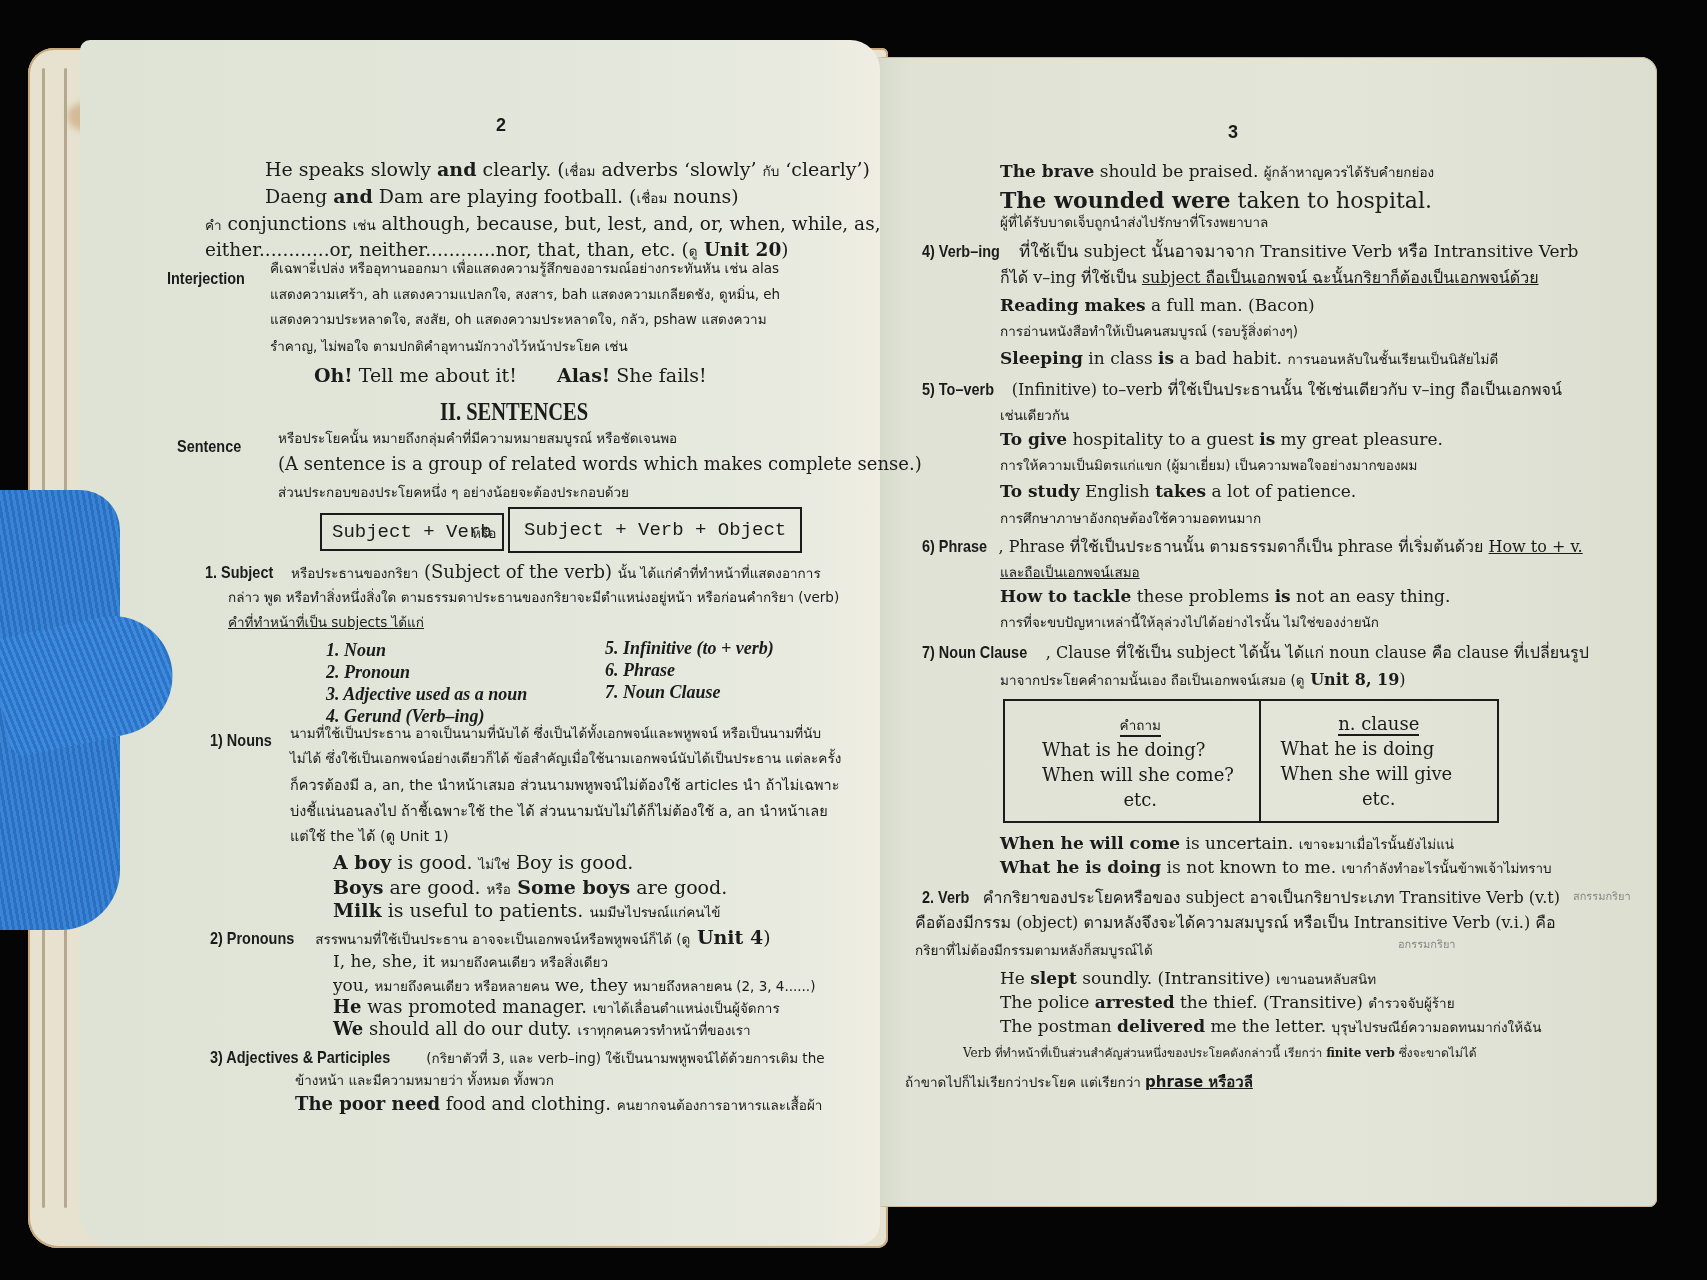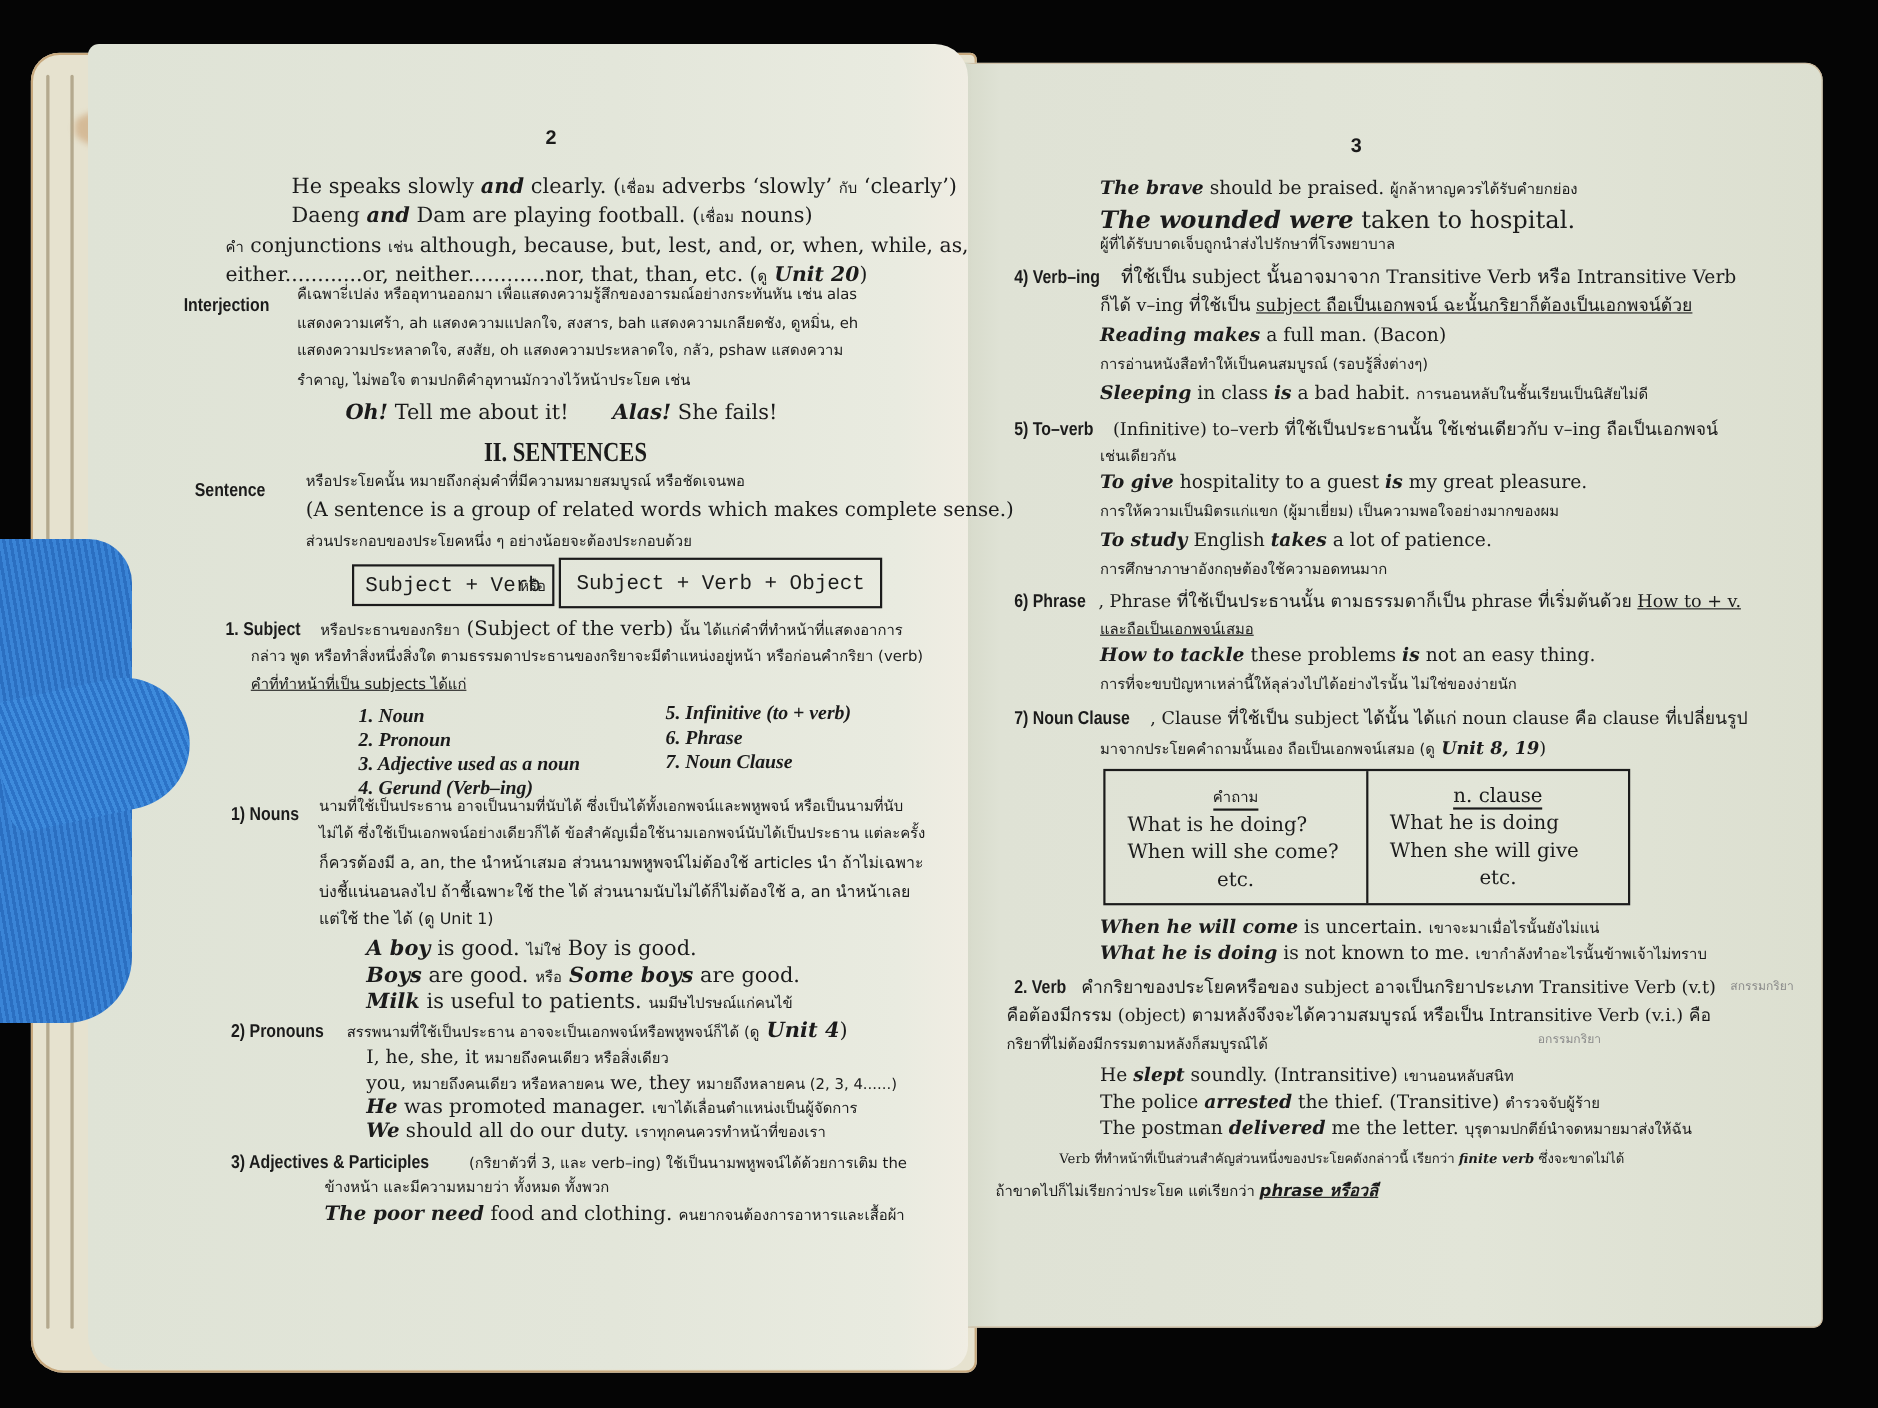--- a/index.html
+++ b/index.html
@@ -34,26 +34,26 @@
   .glove-finger {
     position:absolute; left:0; top:640px; width:175px; height:120px;
     background:repeating-linear-gradient(80deg,#2c73c7 0 3px,#3e8bdc 3px 6px);
     border-radius:20px 70px 70px 20px; transform:rotate(-12deg); transform-origin:left center;
   }
 
   .pnum { position:absolute; font-family:"Liberation Sans", sans-serif; font-weight:bold; font-size:18px; }
   .txt { position:absolute; white-space:nowrap; font-size:19px; line-height:1; }
   .th { font-family:"DejaVu Sans", sans-serif; font-size:13.5px; }
   .lbl { font-family:"Liberation Sans", sans-serif; font-weight:bold; font-size:17px; transform:scaleX(.85); transform-origin:left; display:inline-block; }
-  .bi { font-weight:bold; font-style:italic; }
+  .bi { font-weight:bold; }
   .u { text-decoration:underline;text-align:right; }
   .heading { position:absolute; font-family:"Liberation Serif", serif; font-weight:bold; font-size:25px; transform:scaleX(.82); transform-origin:left; }
   .box { position:absolute; border:2px solid #1b1b1b; padding:6px 10px; font-size:19px; white-space:nowrap;font-family:Liberation Mono, monospace; }
   .list-item { position:absolute; font-family:"Liberation Serif", serif; font-weight:bold; font-style:italic; font-size:18px; white-space:nowrap; }
-  .table { position:absolute; left:1003px; top:699px; width:475px; height:120px; border:2px solid #1b1b1b; display:flex; }
+  .table { position:absolute; left:1003px; top:699px; width:475px; height:120px; border:2px solid #1b1b1b; display:flex;padding-left:17px; }
   .col { flex:1; position:relative; text-align:center; font-size:18px; line-height:25px; padding-top:10px; }
   .col + .col { border-left:2px solid #1b1b1b; }
   .col .h { display:inline-block; border-bottom:2px solid #1b1b1b; line-height:20px; }
   .col .r { text-align:left; padding-left:20px; }
   .col .c { text-align:center; }
   .pencil { position:absolute; font-family:"DejaVu Sans", sans-serif; font-size:11px; color:#8a8a8a; }
 </style>
 </head>
 <body>
 
@@ -170,19 +170,19 @@
 <div class="txt" style="left:1000px;top:859px;font-size:17px"><span class="bi">What he is doing</span><span> is not known to me.  </span><span class="th">เขากำลังทำอะไรนั้นข้าพเจ้าไม่ทราบ</span></div>
 
 <div class="txt" style="left:922px;top:889px;font-size:16px"><span class="lbl">2. Verb</span><span> คำกริยาของประโยคหรือของ   subject   อาจเป็นกริยาประเภท   Transitive  Verb  (v.t)</span></div>
 <div class="pencil" style="left:1573px;top:887px">สกรรมกริยา</div>
 <div class="txt" style="left:915px;top:915px;font-size:16px">คือต้องมีกรรม (object) ตามหลังจึงจะได้ความสมบูรณ์  หรือเป็น Intransitive  Verb  (v.i.)  คือ</div>
 <div class="pencil" style="left:1398px;top:935px">อกรรมกริยา</div>
 <div class="txt th" style="left:915px;top:944px">กริยาที่ไม่ต้องมีกรรมตามหลังก็สมบูรณ์ได้</div>
 
 <div class="txt" style="left:1000px;top:970px;font-size:17px"><span>He </span><span class="bi">slept</span><span> soundly. (Intransitive)  </span><span class="th">เขานอนหลับสนิท</span></div>
 <div class="txt" style="left:1000px;top:994px;font-size:17px"><span>The police </span><span class="bi">arrested</span><span> the thief. (Transitive)  </span><span class="th">ตำรวจจับผู้ร้าย</span></div>
-<div class="txt" style="left:1000px;top:1018px;font-size:17px"><span>The postman </span><span class="bi">delivered</span><span> me the letter.  </span><span class="th">บุรุตามปกตีย์นำจดหมายมาส่งให้ฉัน</span></div>
+<div class="txt" style="left:1000px;top:1018px;font-size:17px"><span>The postman </span><span class="bi">delivered</span><span> me the letter.  </span><span class="th">บุรุษไปรษณีย์ความอดทนมาก่งให้ฉัน</span></div>
 
 <div class="txt" style="left:963px;top:1047px;font-size:12px"><span>Verb  ที่ทำหน้าที่เป็นส่วนสำคัญส่วนหนึ่งของประโยคดังกล่าวนี้ เรียกว่า </span><span class="bi">finite verb</span><span> ซึ่งจะขาดไม่ได้</span></div>
 <div class="txt th" style="left:905px;top:1075px"><span>ถ้าขาดไปก็ไม่เรียกว่าประโยค  แต่เรียกว่า  </span><span class="u bi" style="font-size:15px">phrase หรือวลี</span></div>
 
 <div class="glove"></div>
 <div class="glove-finger"></div>
 
 </body></html>

